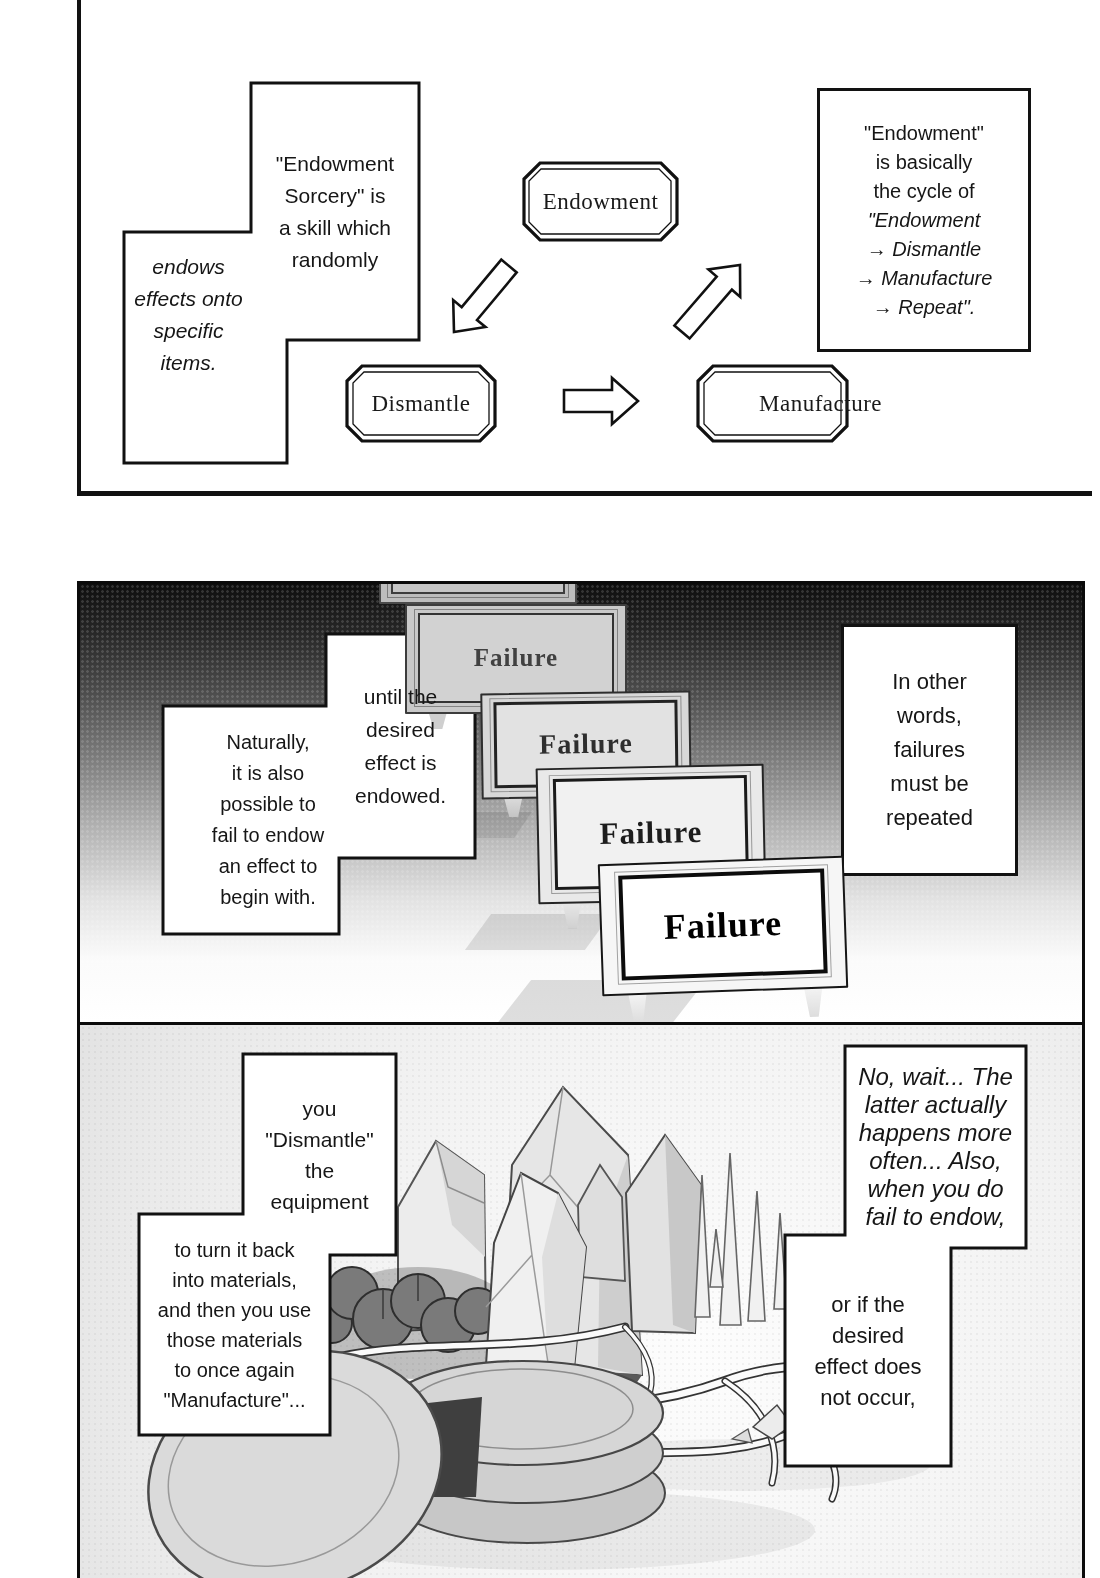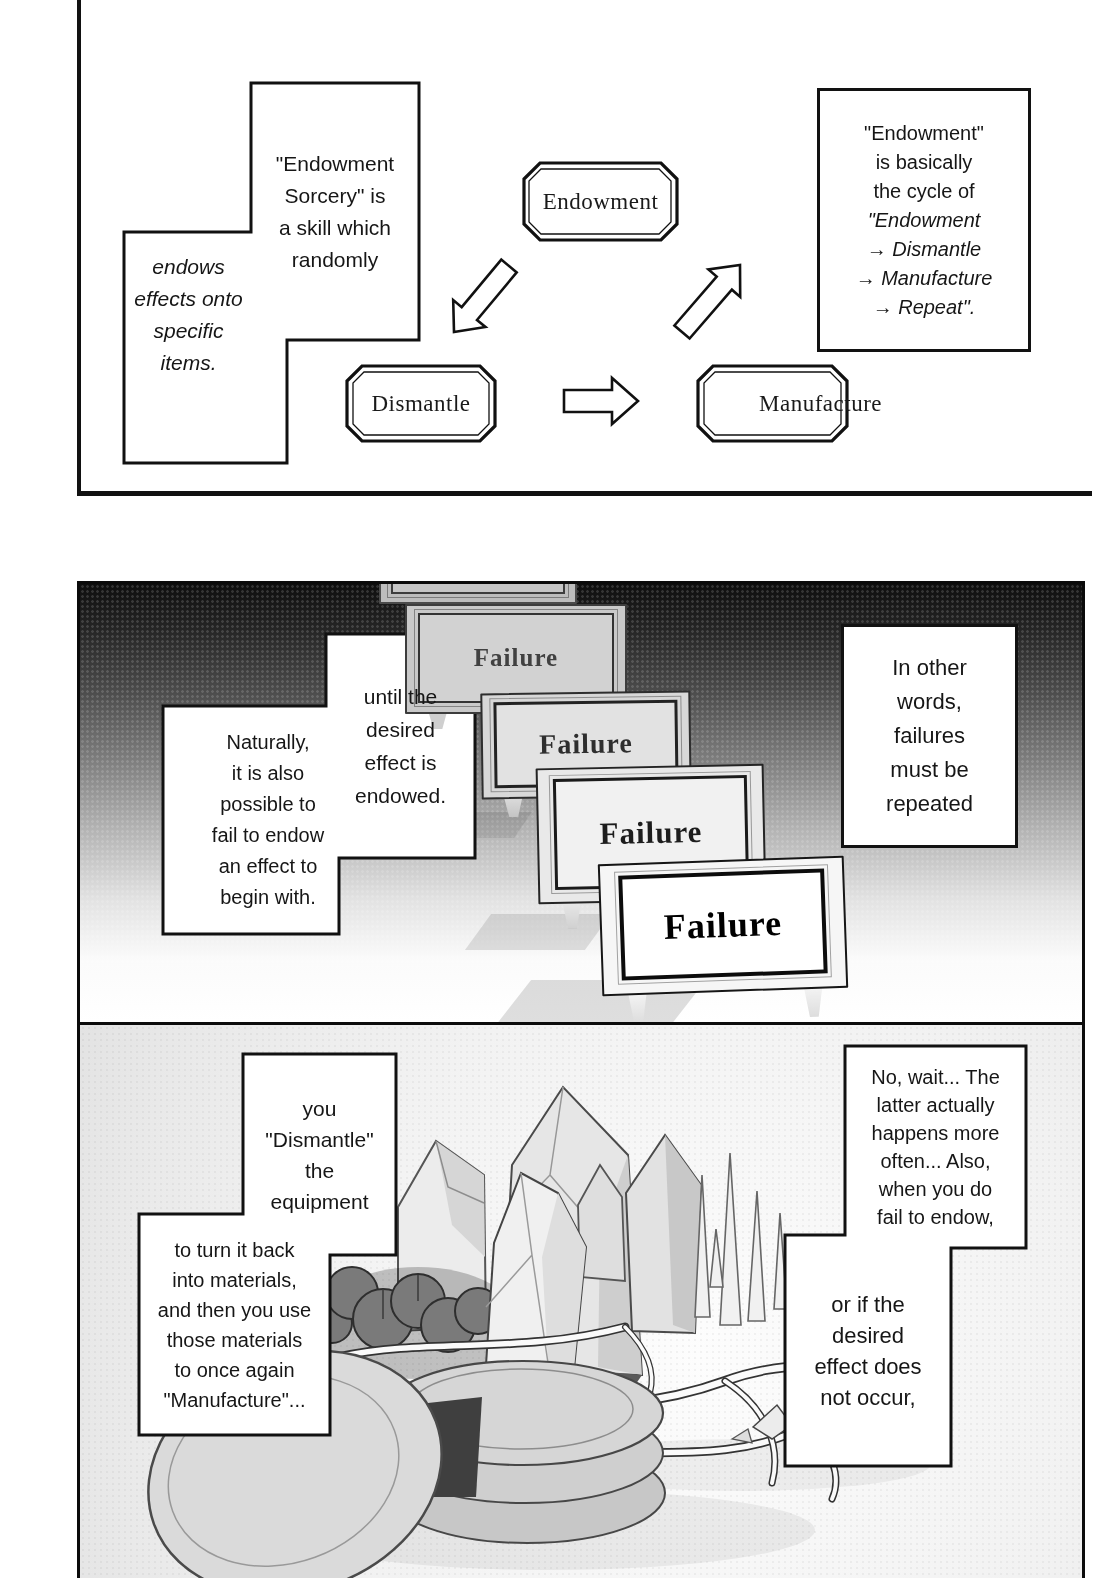--- a/index.html
+++ b/index.html
@@ -163,21 +163,21 @@
   <div class="bubble-text" style="left:246px;top:50px;width:149px;height:224px;font-size:21px;line-height:33px;">until the
 desired
 effect is
 endowed.</div>
   <div class="bubble-text" style="left:100px;top:122px;width:176px;height:228px;font-size:20px;line-height:31px;">Naturally,
 it is also
 possible to
 fail to endow
 an effect to
 begin with.</div>
-  <div class="rect-bubble" style="left:761px;top:40px;width:177px;height:224px;font-size:22px;line-height:34px;">In other
+  <div class="rect-bubble" style="left:761px;top:40px;width:177px;height:252px;font-size:22px;line-height:34px;">In other
 words,
 failures
 must be
 repeated</div>
 </div>
 
 <div id="panel3" class="panel">
   <div class="halftone3"></div>
   <svg class="layer" width="1008" height="556" viewBox="0 0 1008 556" style="z-index:2;">
     <ellipse cx="470" cy="505" rx="265" ry="40" fill="rgba(0,0,0,.06)"></ellipse>
@@ -264,21 +264,21 @@
   <div class="bubble-text" style="left:163px;top:29px;width:153px;height:201px;font-size:21px;line-height:31px;">you
 "Dismantle"
 the
 equipment</div>
   <div class="bubble-text" style="left:59px;top:189px;width:191px;height:221px;font-size:20px;line-height:30px;">to turn it back
 into materials,
 and then you use
 those materials
 to once again
 "Manufacture"...</div>
-  <div class="bubble-text" style="left:765px;top:21px;width:181px;height:202px;font-size:20px;line-height:28px;">No, wait... The
+  <div class="bubble-text" style="left:765px;top:21px;width:181px;height:202px;font-size:24px;line-height:28px;font-style:italic;">No, wait... The
 latter actually
 happens more
 often... Also,
 when you do
 fail to endow,</div>
   <div class="bubble-text" style="left:705px;top:210px;width:166px;height:231px;font-size:22px;line-height:31px;">or if the
 desired
 effect does
 not occur,</div>
 </div>

